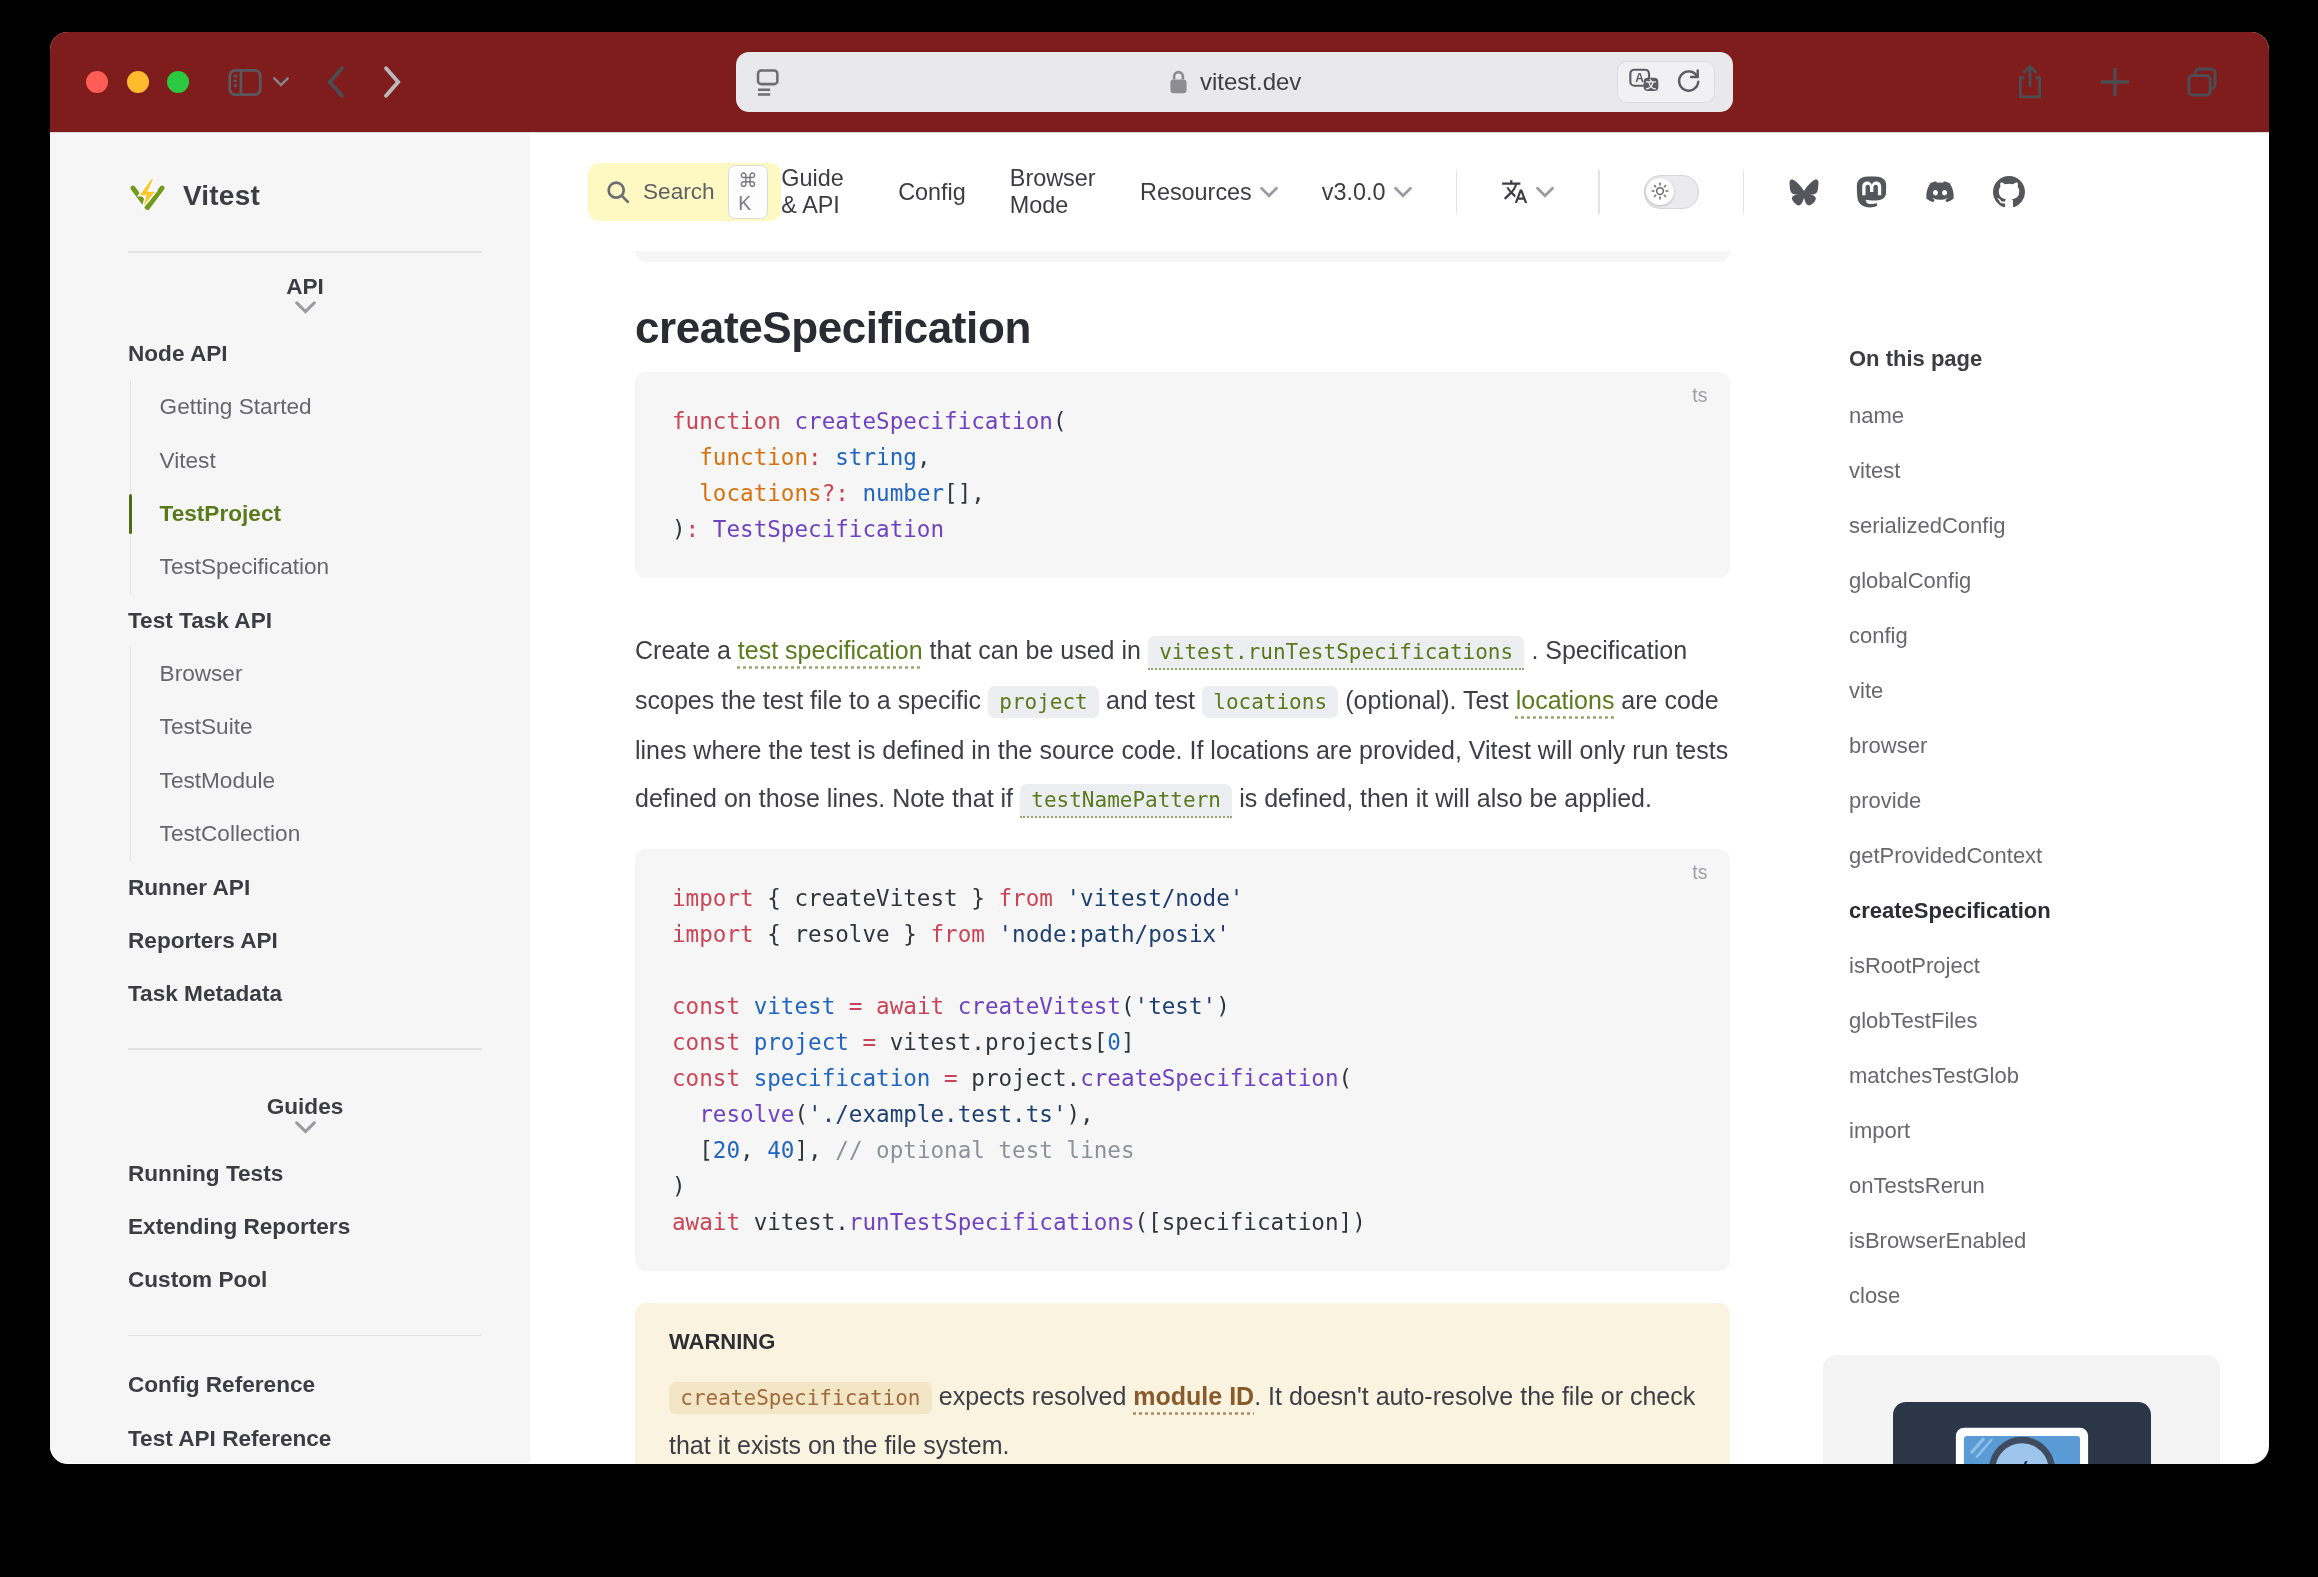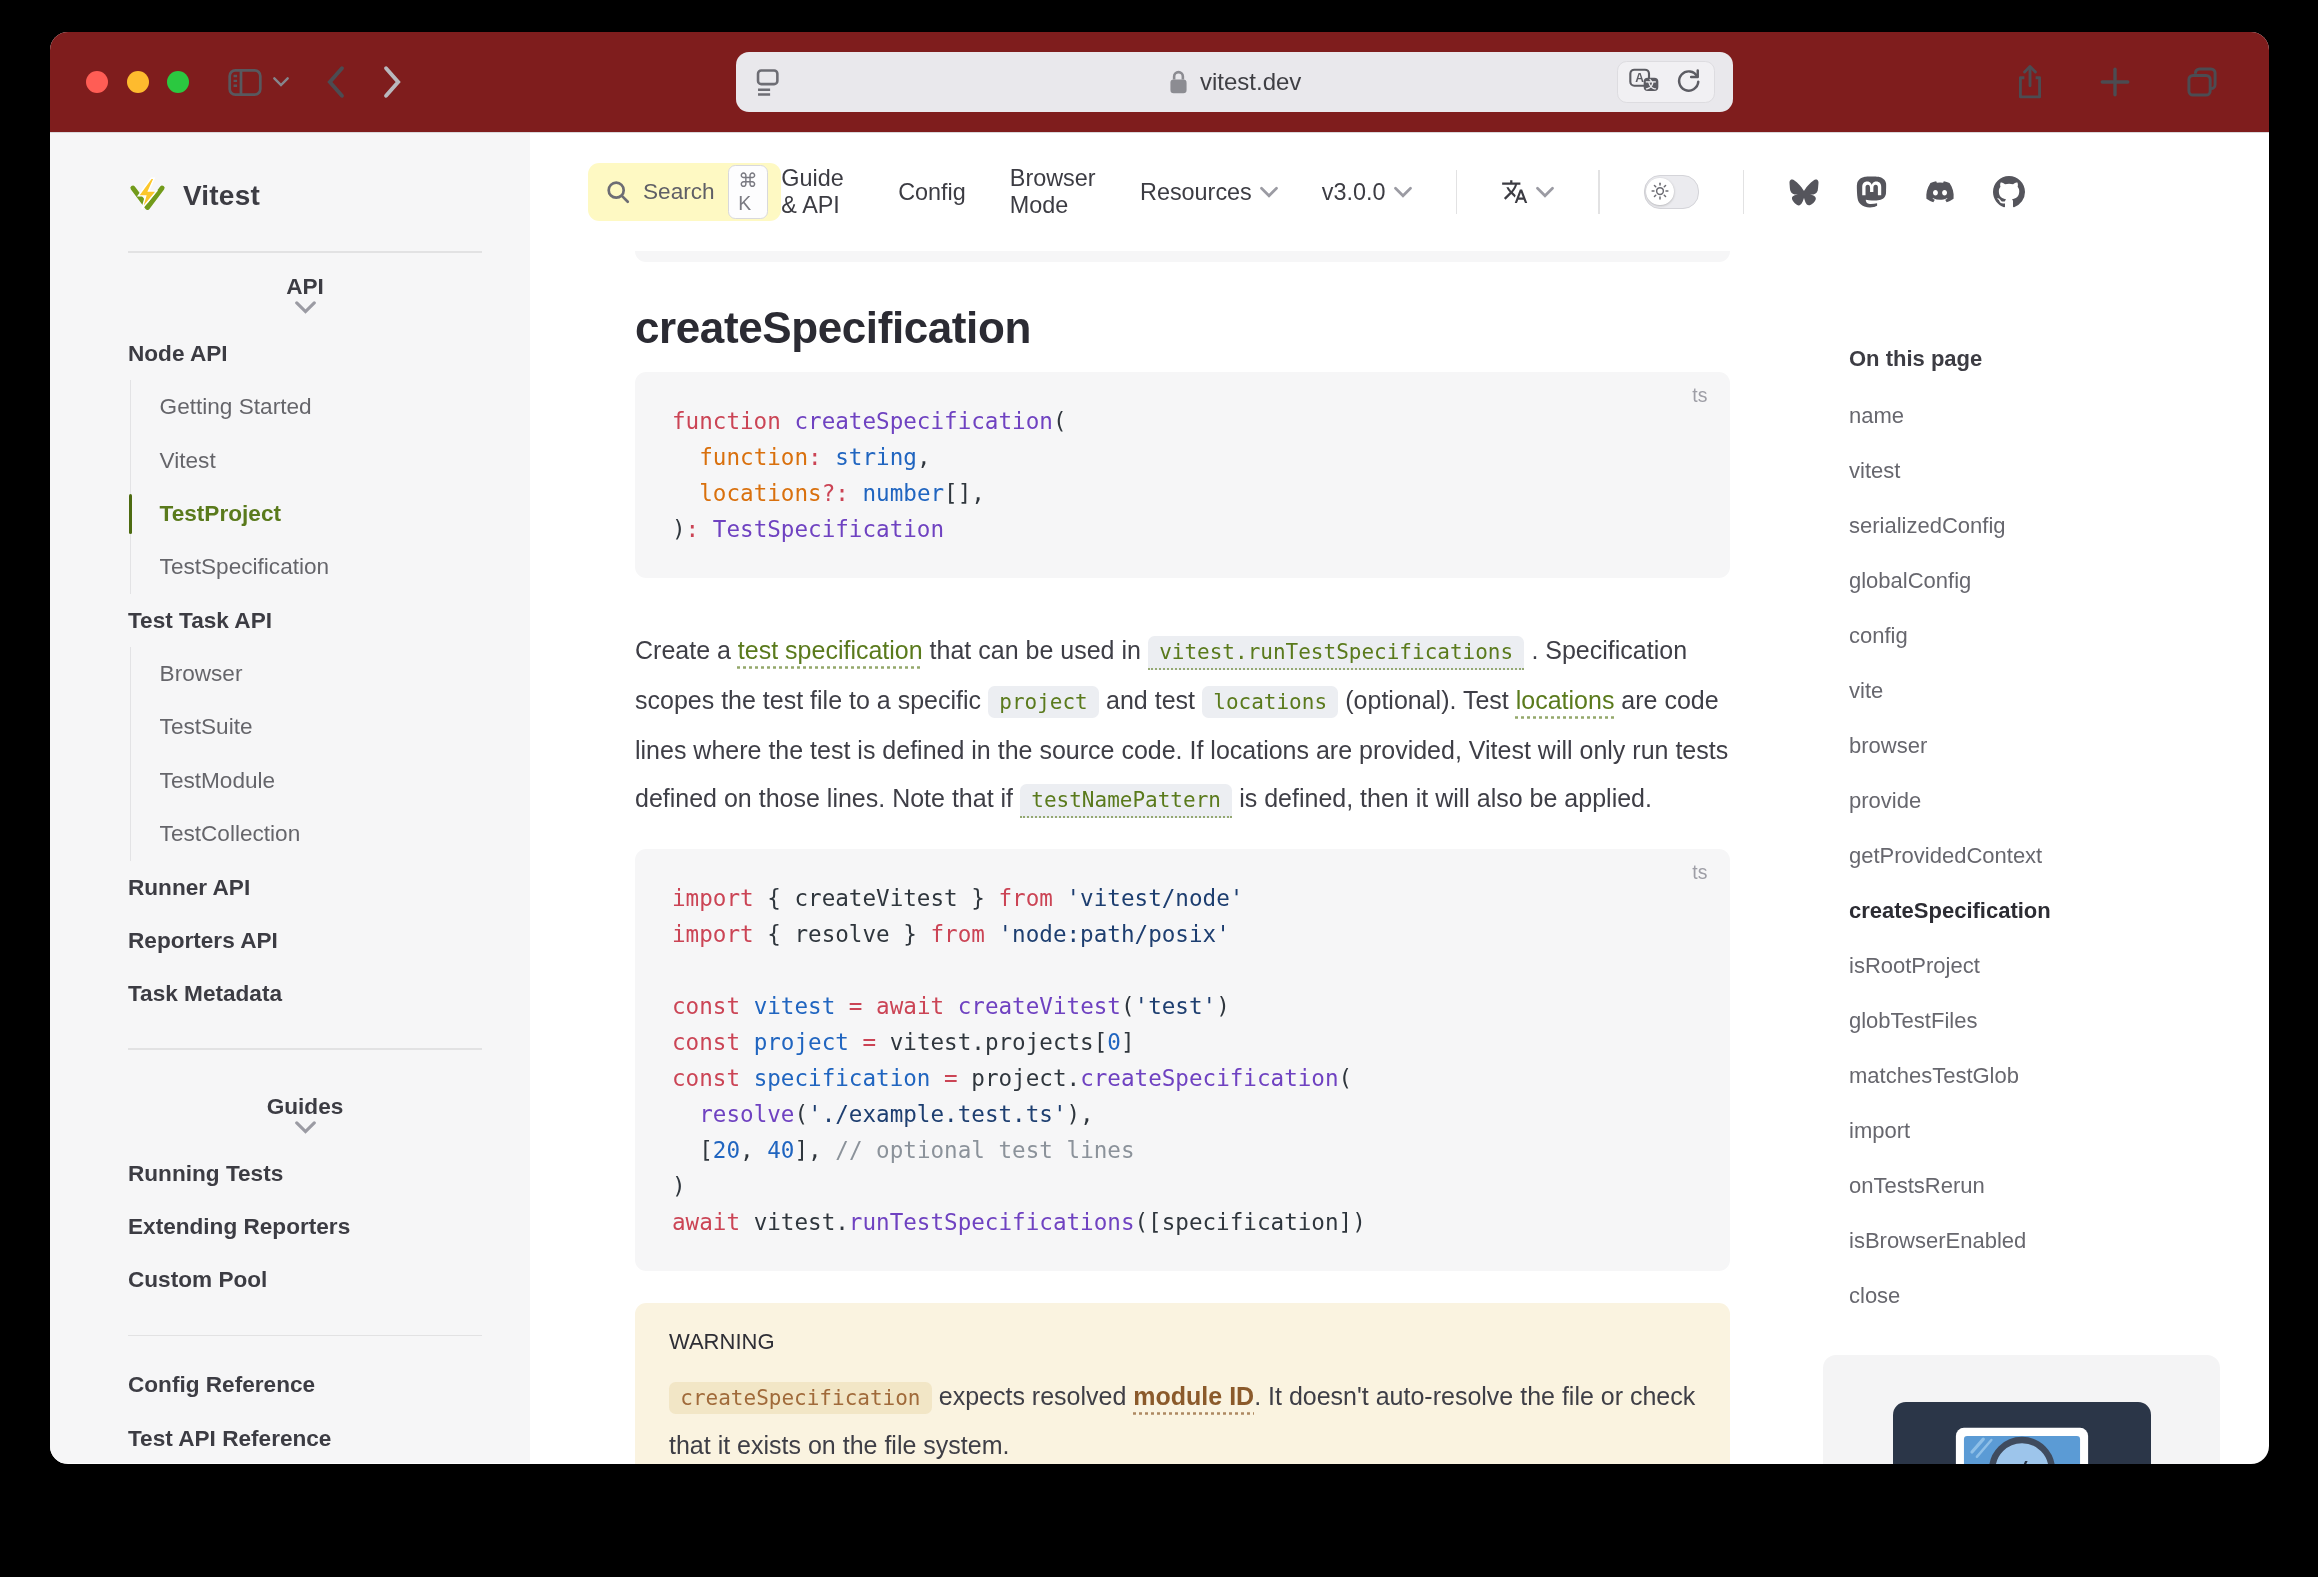--- a/index.html
+++ b/index.html
@@ -65,21 +65,21 @@
   .cb-lines{font-family:"DejaVu Sans Mono",monospace;font-size:22.6px;line-height:36px;}
   .cline{min-height:36px;white-space:pre;}
   .tk-kw{color:#cb4455}.tk-fn{color:#6f42c1}.tk-var{color:#2065c0}.tk-num{color:#2065c0}
   .tk-str{color:#1d3e70}.tk-orange{color:#d9700d}.tk-comment{color:#8b929a}.tk-plain{color:#2f363d}
   .para{margin-top:48px;font-size:25px;line-height:48px;color:#3e3e46;}
   .glink{color:#5a7a1c;text-decoration:underline dotted rgba(90,122,28,.65);text-underline-offset:7.3px;cursor:pointer;}
   .cpill{font-family:"DejaVu Sans Mono",monospace;font-size:21px;background:#eceef2;border-radius:6.5px;
     padding:4px 11.3px;color:#5a7a1c;cursor:pointer;text-decoration:none;white-space:nowrap;}
   .cpill.u{border-bottom:2.4px dotted rgba(90,122,28,.6);border-radius:6.5px 6.5px 0 0;}
   .warning{margin-top:32px;background:#faf3e0;border-radius:11.3px;padding:26px 34px 32px 34px;}
-  .w-title{font-size:22px;font-weight:400;color:#2e2e35;}
+  .w-title{font-size:22px;font-weight:700;color:#2e2e35;}
   .w-body{margin-top:18px;font-size:25px;line-height:47px;color:#3e3e46;}
   .wpill{font-family:"DejaVu Sans Mono",monospace;font-size:21px;background:#f2e6c6;border-radius:6.5px;
     padding:4px 11.3px;color:#a06a3a;white-space:nowrap;}
   .wlink{color:#8b5a2b;font-weight:600;text-decoration:underline dotted rgba(139,90,43,.7);text-underline-offset:6.5px;cursor:pointer;}
   
   .aside{width:452px;flex:0 0 452px;box-sizing:border-box;padding:213px 45px 0 32px;}
   .toc-title{font-size:22px;font-weight:700;color:#3c3c43;}
   .toc{list-style:none;margin:16px 0 0 0;padding:0;}
   .toc li{font-size:22px;padding:14.5px 0;color:#67676e;cursor:pointer;}
   .toc li.active{color:#2c2c33;font-weight:600;}

